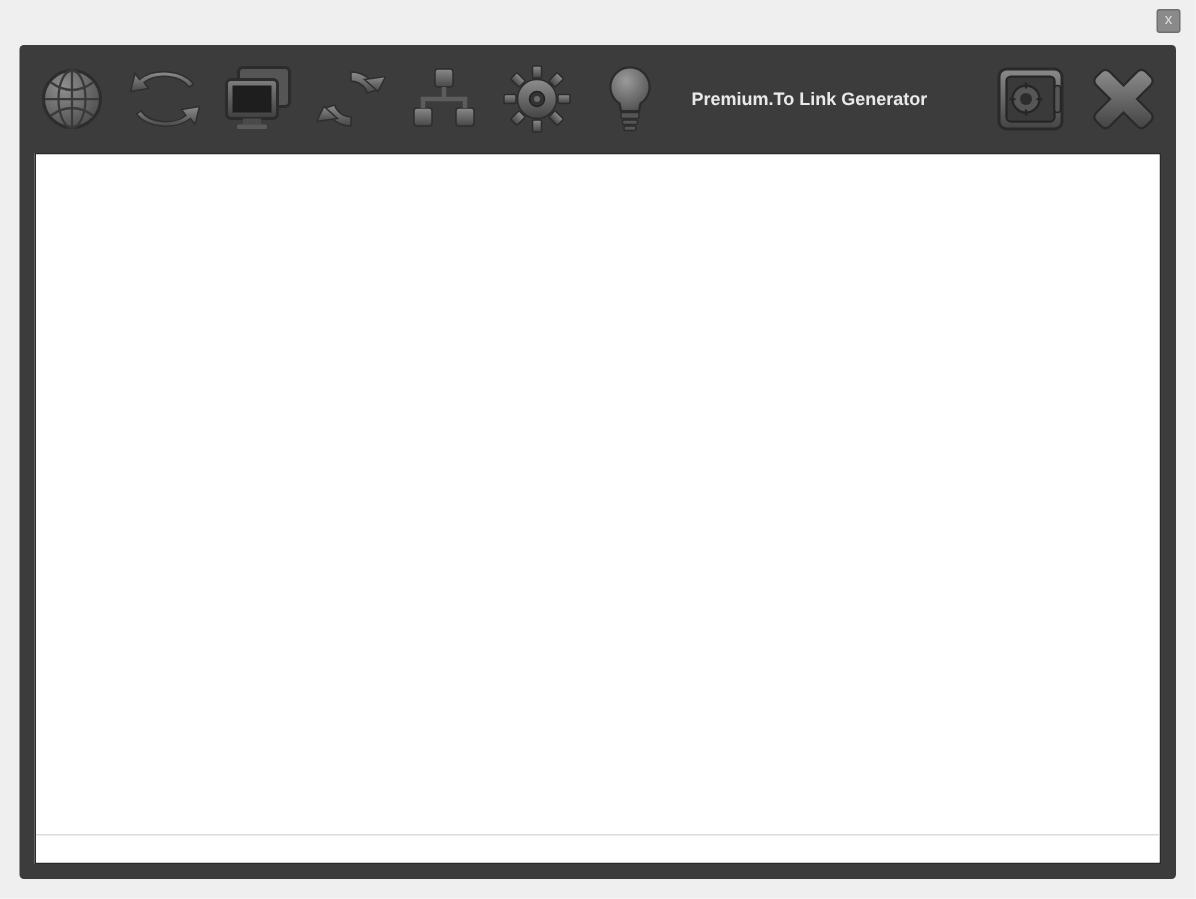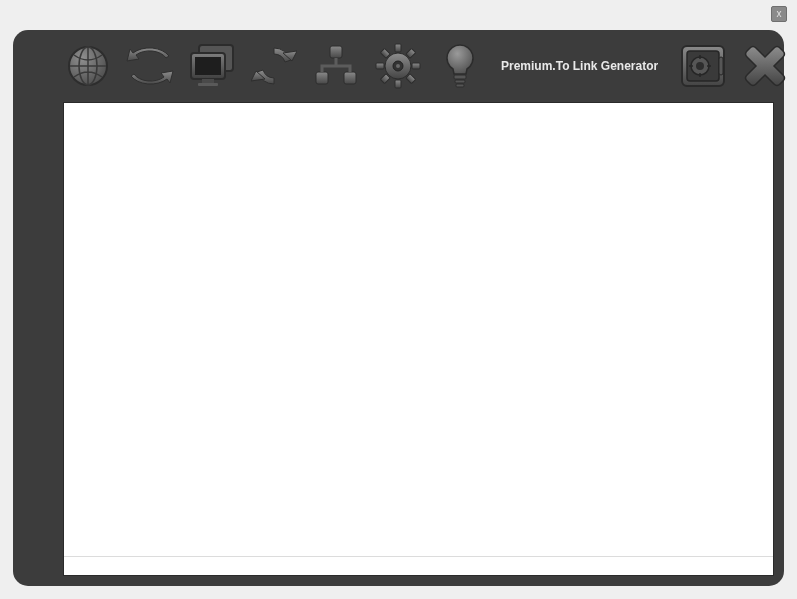--- a/index.html
+++ b/index.html
@@ -27,24 +27,23 @@
     text-align: center;
     cursor: pointer;
   }
   .app {
     position: absolute;
     top: 30px;
     left: 13px;
     right: 13px;
     bottom: 13px;
     background: #3c3c3c;
-    border-radius: 15px;
+    border-radius: 3px;
     display: flex;
     flex-direction: column;
-    padding-left: 40px;
   }
   .toolbar {
     height: 72px;
     display: flex;
     align-items: center;
     padding: 0 6px;
     gap: 4px;
   }
   .tb-btn {
     width: 58px;

